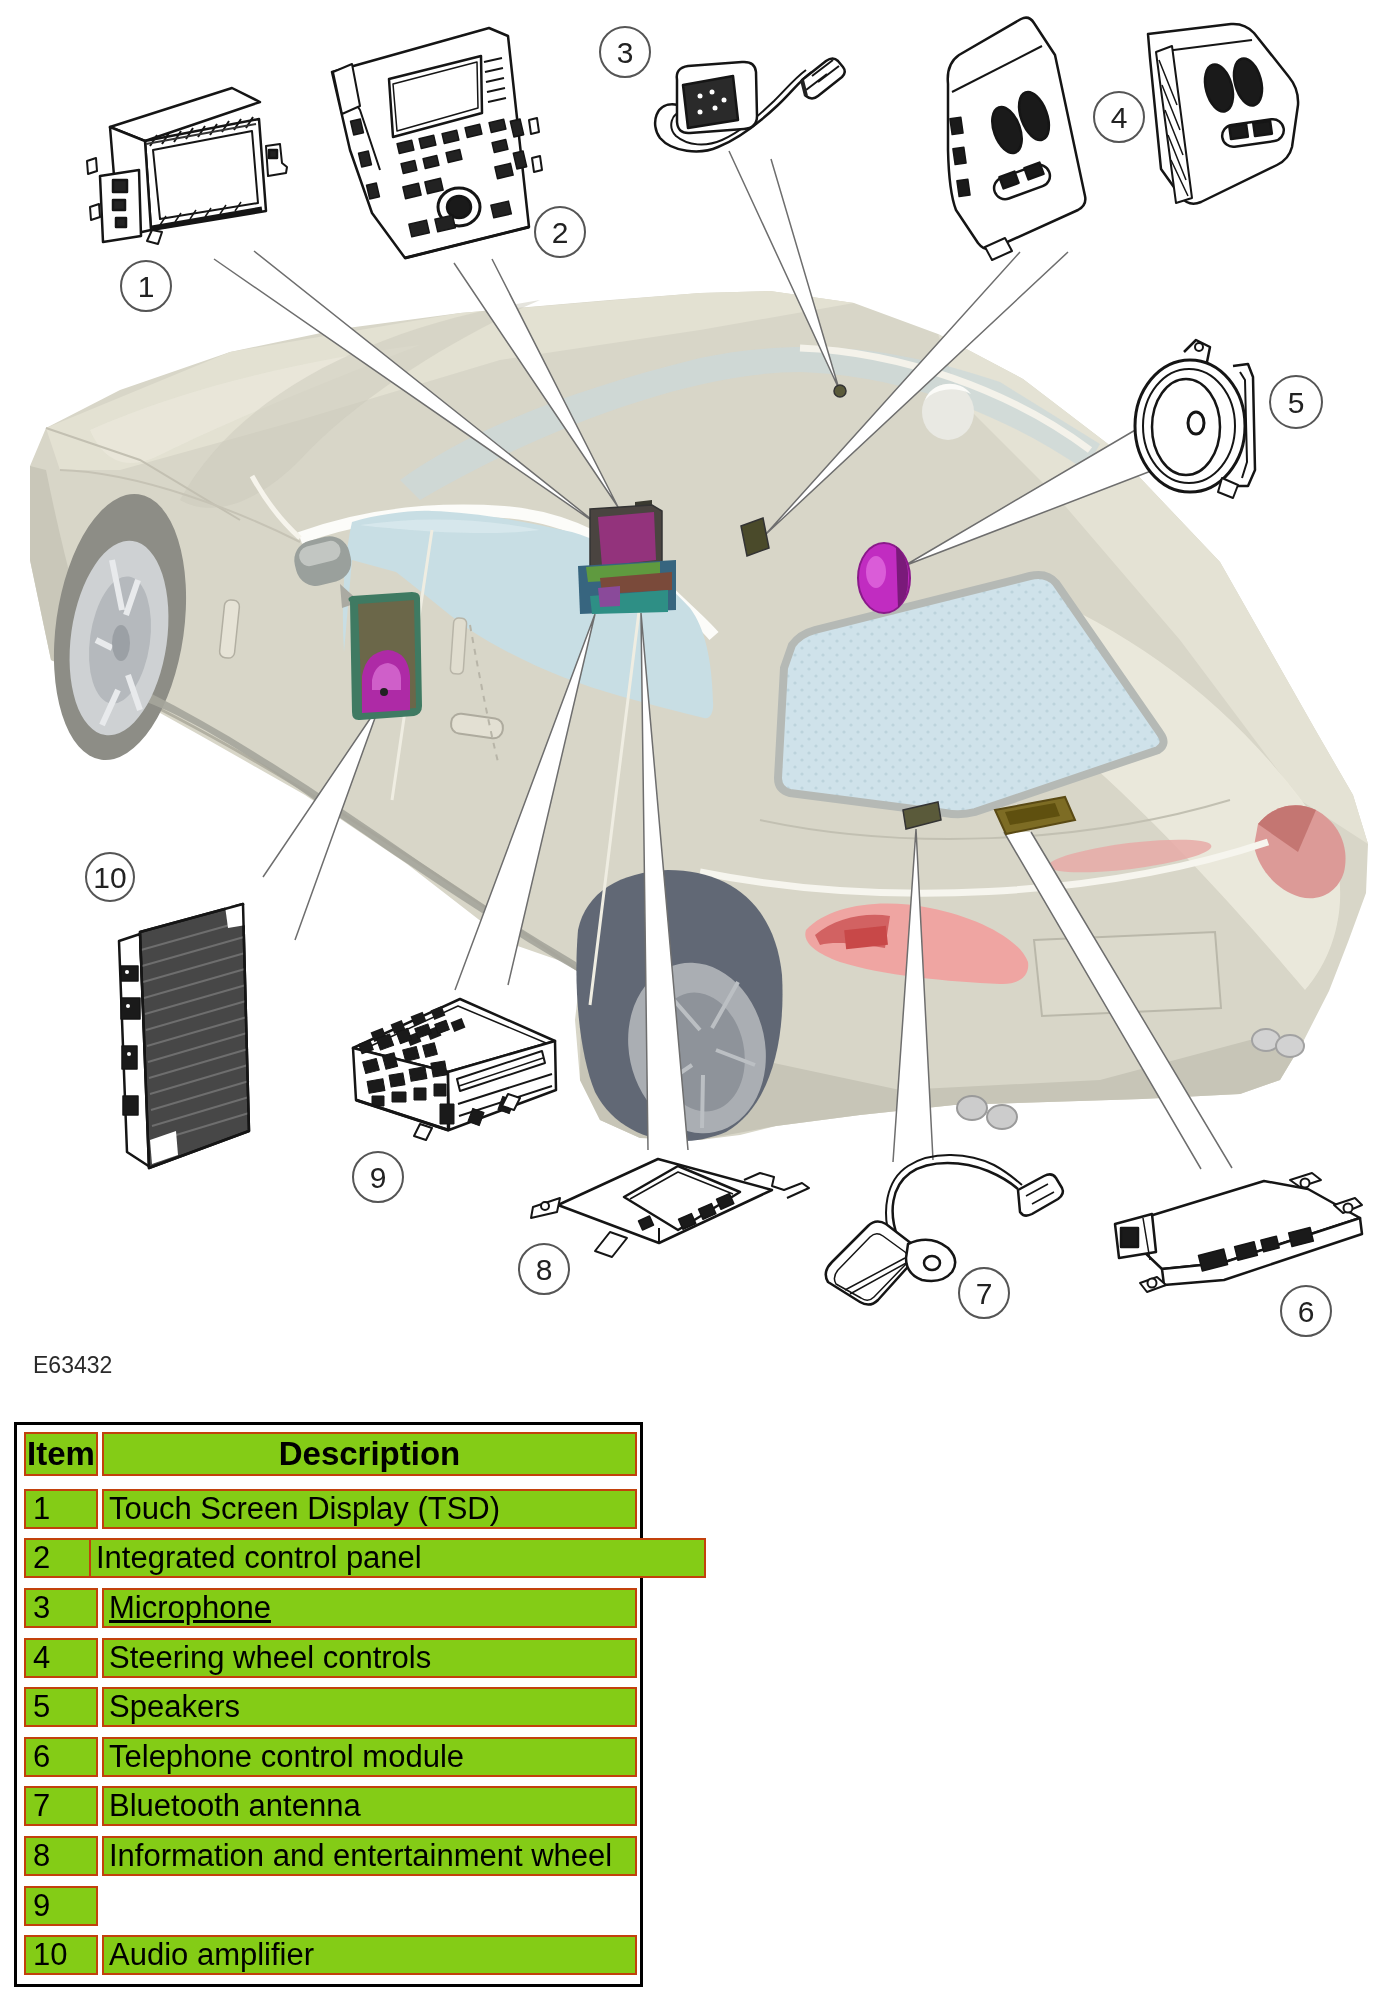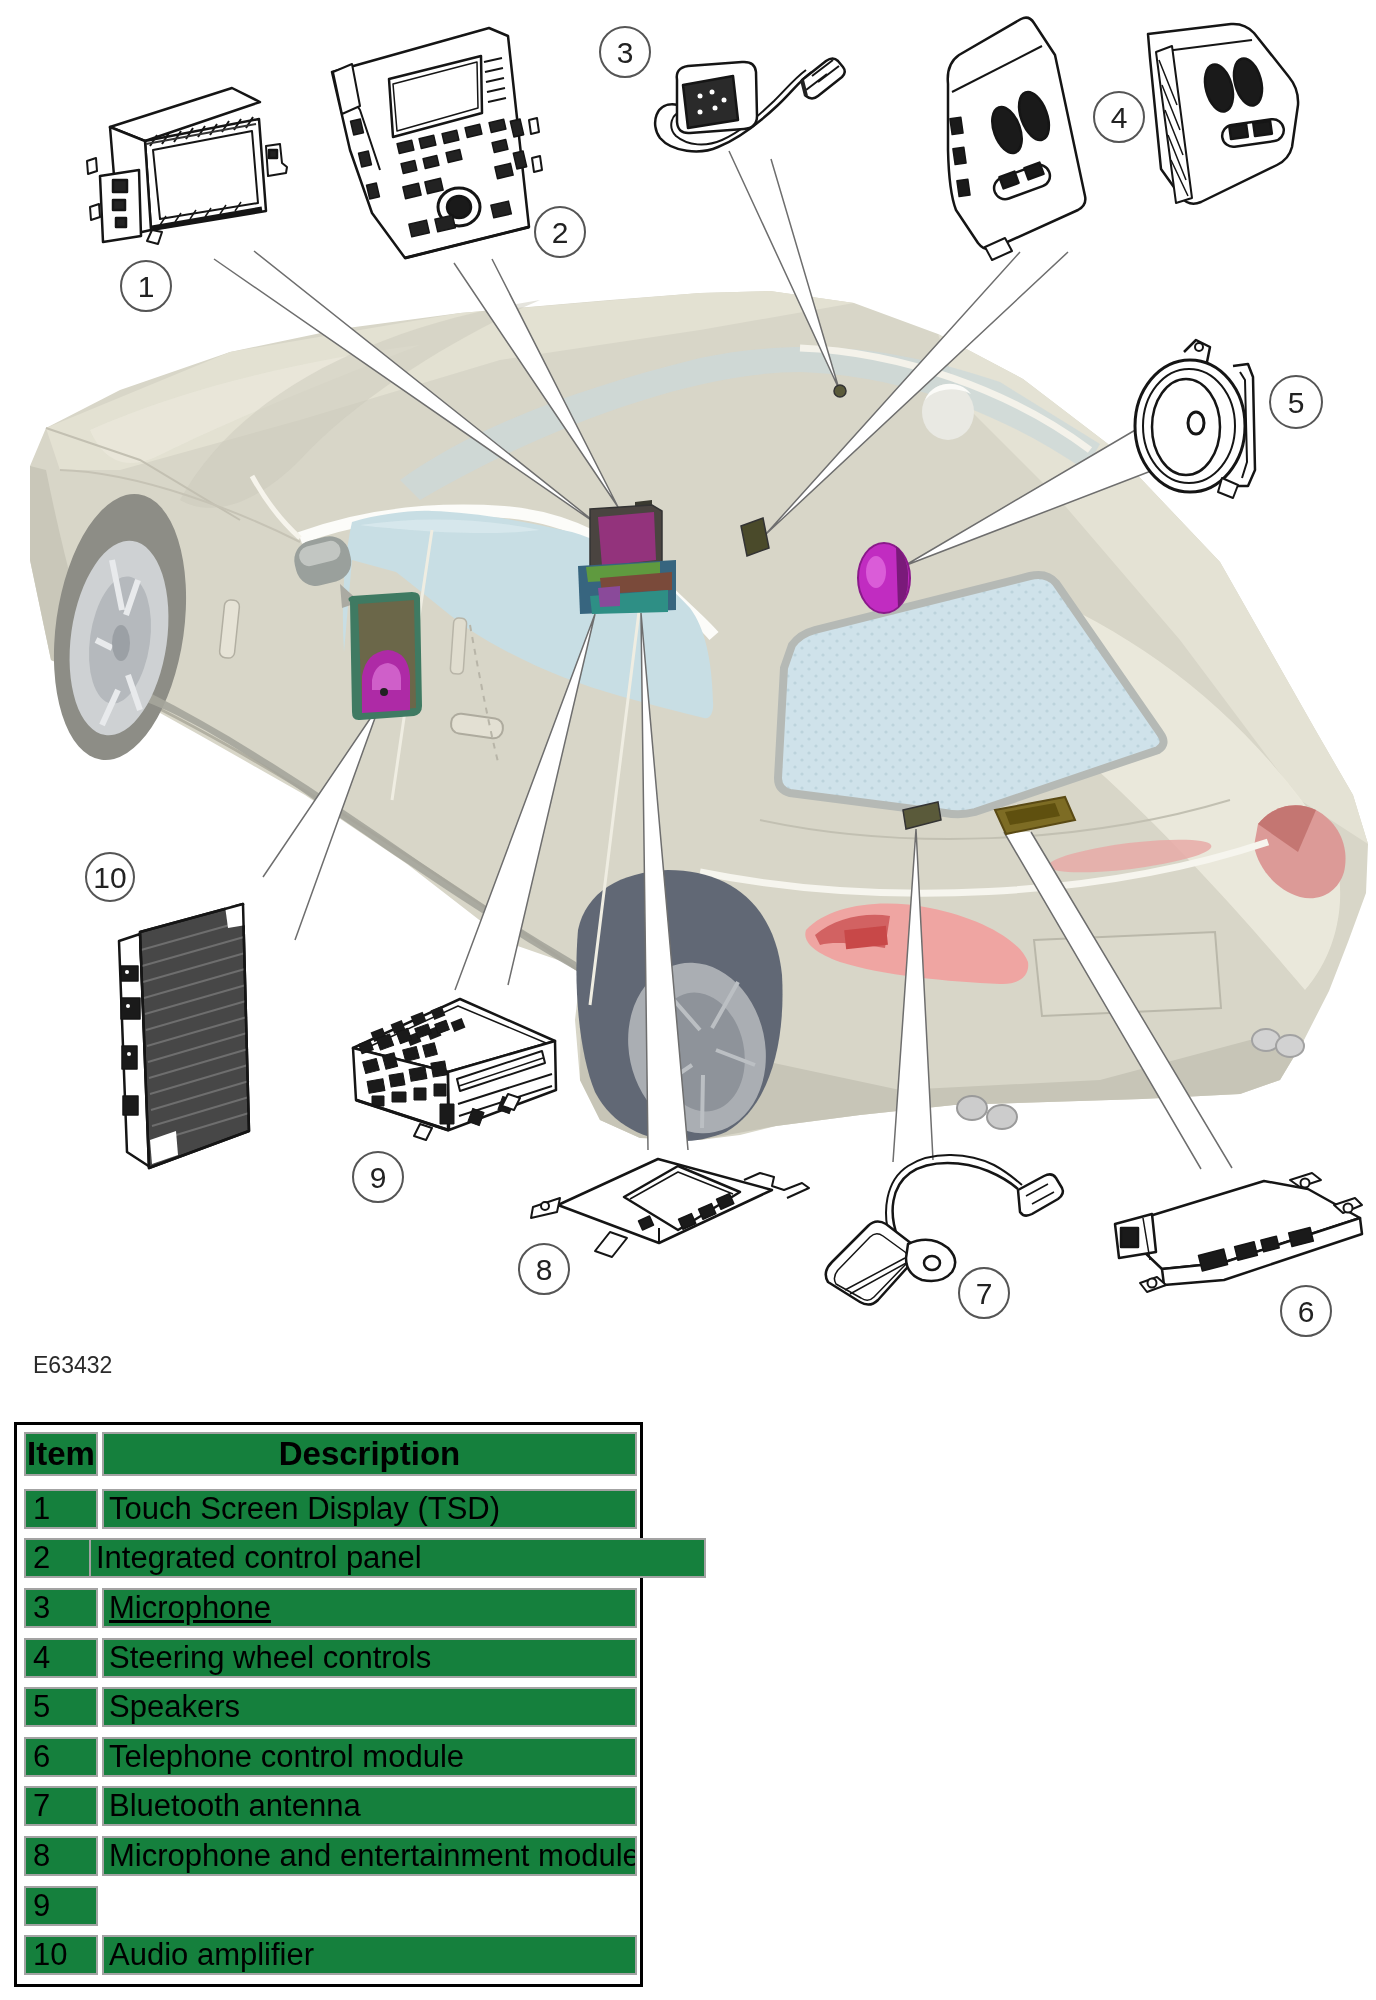--- a/index.html
+++ b/index.html
@@ -1,20 +1,20 @@
 <!DOCTYPE html>
 <html><head>
 <meta charset="utf-8">
 <style>
 html,body{margin:0;padding:0;background:#fff;}
 body{width:1376px;height:2000px;position:relative;font-family:"Liberation Sans",sans-serif;overflow:hidden;}
 #fig{position:absolute;left:0;top:0;}
 #ecode{position:absolute;left:33px;top:1352px;font-size:23px;color:#2a2a2a;letter-spacing:0;}
 #tbl{position:absolute;left:14px;top:1422px;width:629px;height:565px;border:3px solid #000;box-sizing:border-box;}
-.c{position:absolute;border:2px solid #a3a3a3;box-sizing:border-box;font-size:31px;color:#000;background:#15803d;white-space:nowrap;overflow:hidden;}
+.c{position:absolute;border:2px solid #c2410c;box-sizing:border-box;font-size:31px;color:#000;background:#84cc16;white-space:nowrap;overflow:hidden;}
 .hc{font-weight:bold;text-align:center;line-height:40px;font-size:33px;}
 .ic{padding-left:7px;line-height:36px;}
 .dc{padding-left:5px;line-height:36px;}
 </style>
 </head>
 <body>
 <svg id="fig" width="1376" height="1420" viewBox="0 0 1376 1420">
 <defs>
       <pattern id="wdots" width="14" height="14" patternUnits="userSpaceOnUse">
         <rect width="14" height="14" fill="#cfe2ea"></rect>
@@ -410,17 +410,17 @@
 <div class="c dc" style="left:85px;top:163px;width:535px;height:40px;text-decoration:underline;">Microphone</div>
 <div class="c ic" style="left:7px;top:213px;width:74px;height:40px;">4</div>
 <div class="c dc" style="left:85px;top:213px;width:535px;height:40px;">Steering wheel controls</div>
 <div class="c ic" style="left:7px;top:262px;width:74px;height:40px;">5</div>
 <div class="c dc" style="left:85px;top:262px;width:535px;height:40px;">Speakers</div>
 <div class="c ic" style="left:7px;top:312px;width:74px;height:40px;">6</div>
 <div class="c dc" style="left:85px;top:312px;width:535px;height:40px;">Telephone control module</div>
 <div class="c ic" style="left:7px;top:361px;width:74px;height:40px;">7</div>
 <div class="c dc" style="left:85px;top:361px;width:535px;height:40px;">Bluetooth antenna</div>
 <div class="c ic" style="left:7px;top:411px;width:74px;height:40px;">8</div>
-<div class="c dc" style="left:85px;top:411px;width:535px;height:40px;">Microphone and entertainment module</div>
+<div class="c dc" style="left:85px;top:411px;width:535px;height:40px;">Information and entertainment wheel</div>
 <div class="c ic" style="left:7px;top:461px;width:74px;height:40px;">9</div>
 <div class="c ic" style="left:7px;top:510px;width:74px;height:40px;">10</div>
 <div class="c dc" style="left:85px;top:510px;width:535px;height:40px;">Audio amplifier</div>
 </div>
 
 </body></html>

